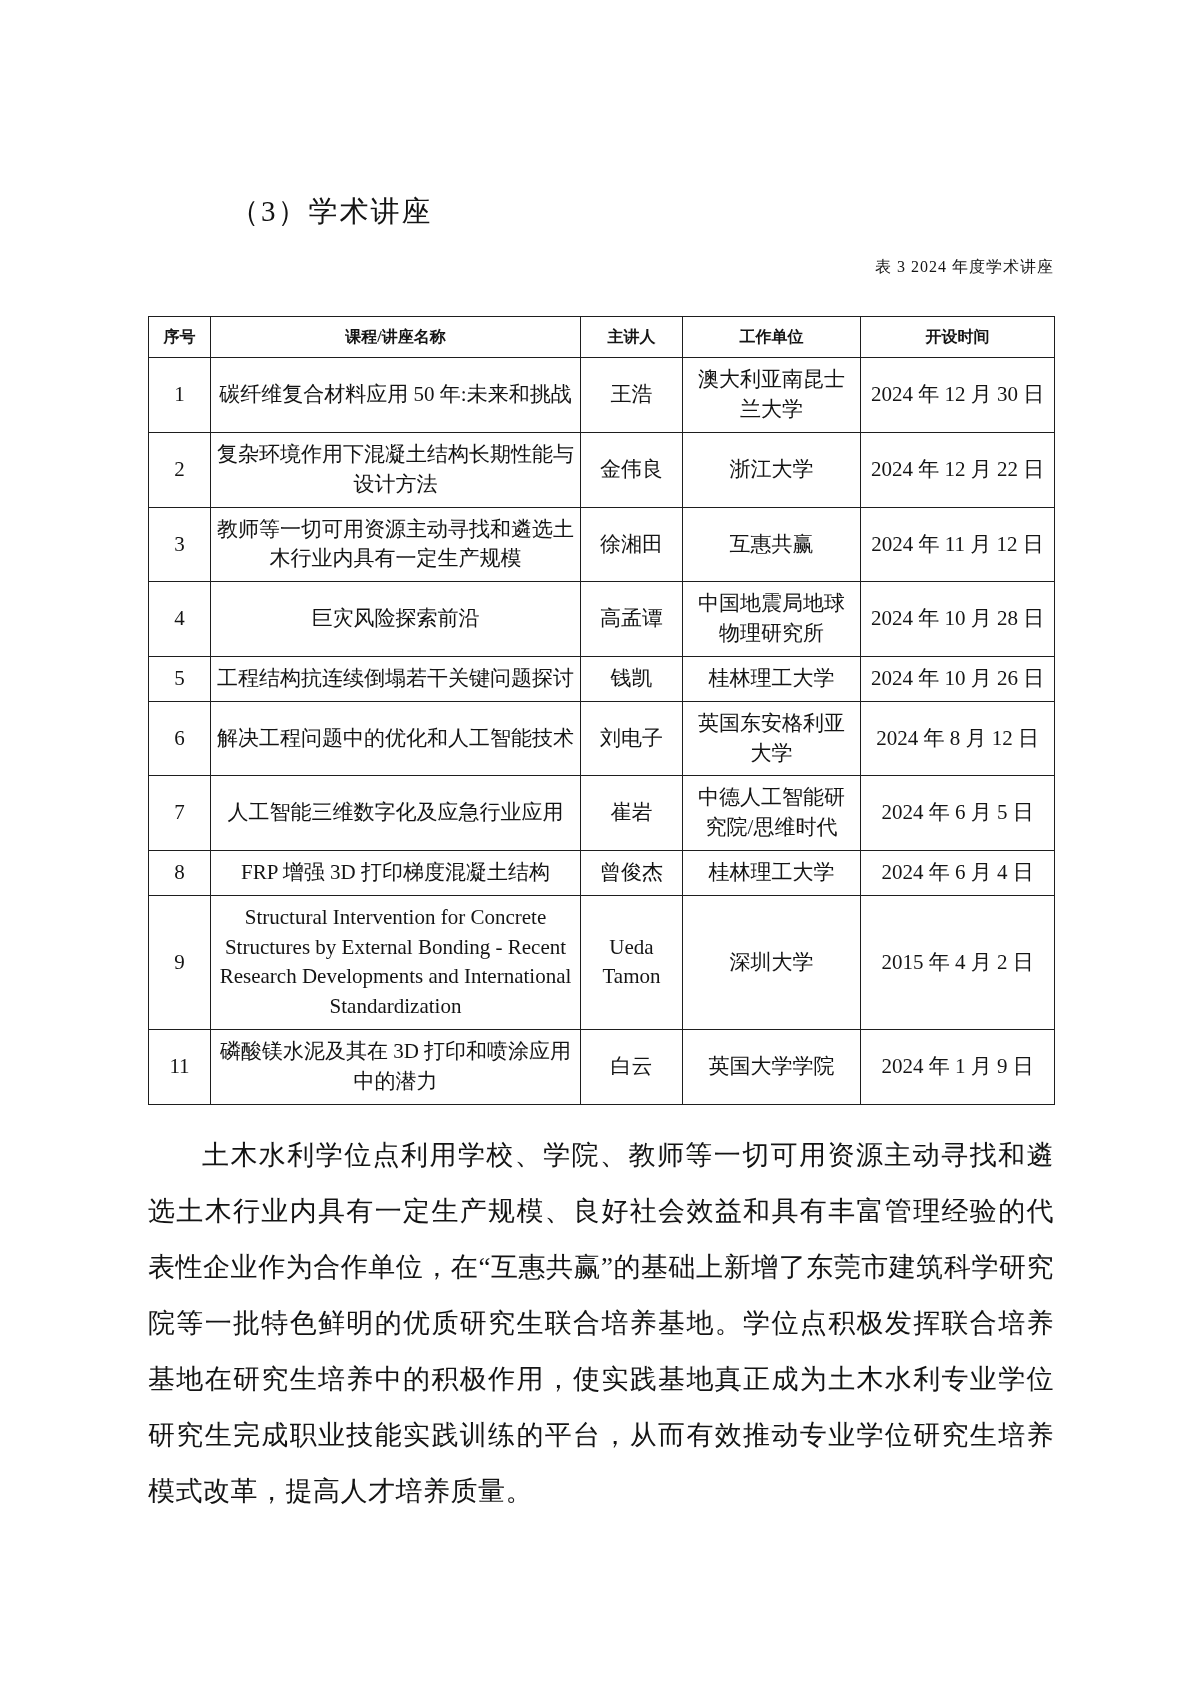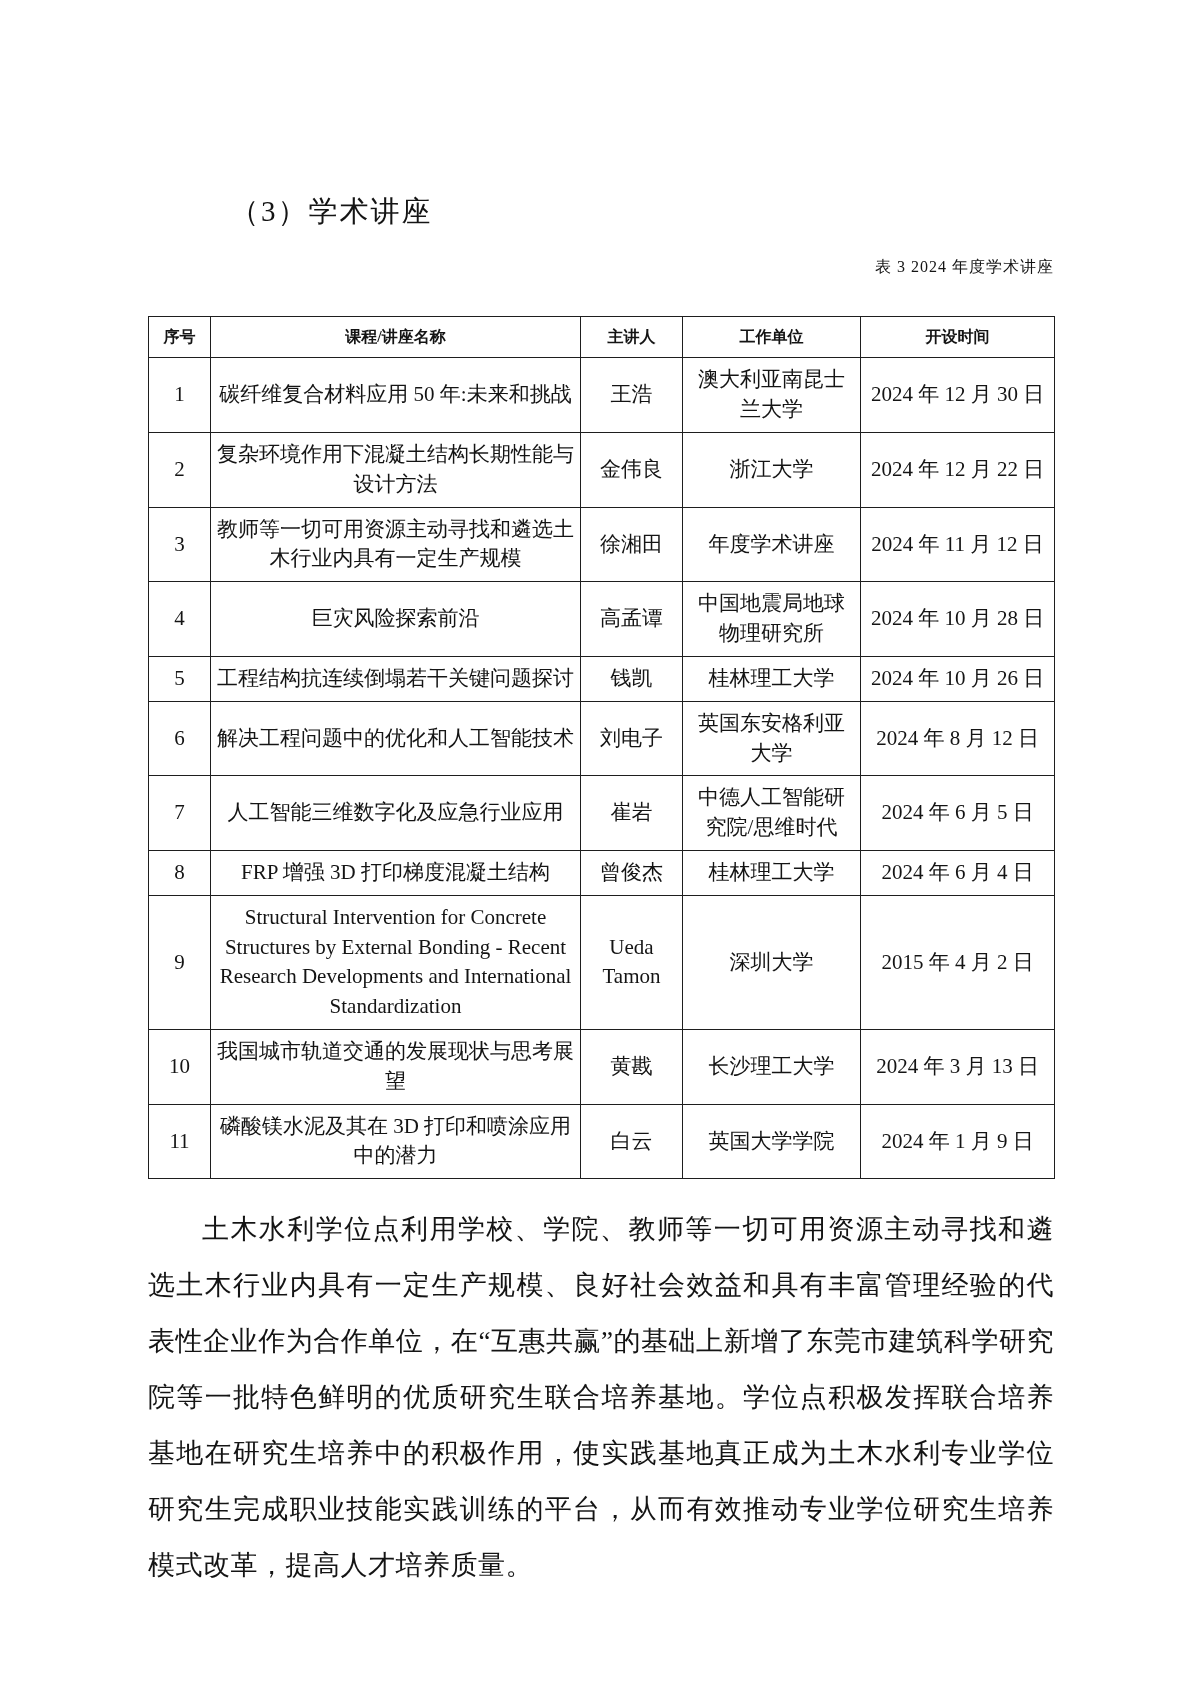--- a/index.html
+++ b/index.html
@@ -113,21 +113,21 @@
           <td>2</td>
           <td>复杂环境作用下混凝土结构长期性能与设计方法</td>
           <td>金伟良</td>
           <td>浙江大学</td>
           <td>2024 年 12 月 22 日</td>
         </tr>
         <tr>
           <td>3</td>
           <td>教师等一切可用资源主动寻找和遴选土木行业内具有一定生产规模</td>
           <td>徐湘田</td>
-          <td>年度学术讲座</td>
+          <td>互惠共赢</td>
           <td>2024 年 11 月 12 日</td>
         </tr>
         <tr>
           <td>4</td>
           <td>巨灾风险探索前沿</td>
           <td>高孟谭</td>
           <td>中国地震局地球物理研究所</td>
           <td>2024 年 10 月 28 日</td>
         </tr>
         <tr>
@@ -159,27 +159,20 @@
           <td>2024 年 6 月 4 日</td>
         </tr>
         <tr>
           <td>9</td>
           <td>Structural Intervention for Concrete Structures by External Bonding - Recent Research Developments and International Standardization</td>
           <td>Ueda Tamon</td>
           <td>深圳大学</td>
           <td>2015 年 4 月 2 日</td>
         </tr>
         <tr>
-          <td>10</td>
-          <td>我国城市轨道交通的发展现状与思考展望</td>
-          <td>黄戡</td>
-          <td>长沙理工大学</td>
-          <td>2024 年 3 月 13 日</td>
-        </tr>
-        <tr>
           <td>11</td>
           <td>磷酸镁水泥及其在 3D 打印和喷涂应用中的潜力</td>
           <td>白云</td>
           <td>英国大学学院</td>
           <td>2024 年 1 月 9 日</td>
         </tr>
       </tbody>
     </table>
 
 

